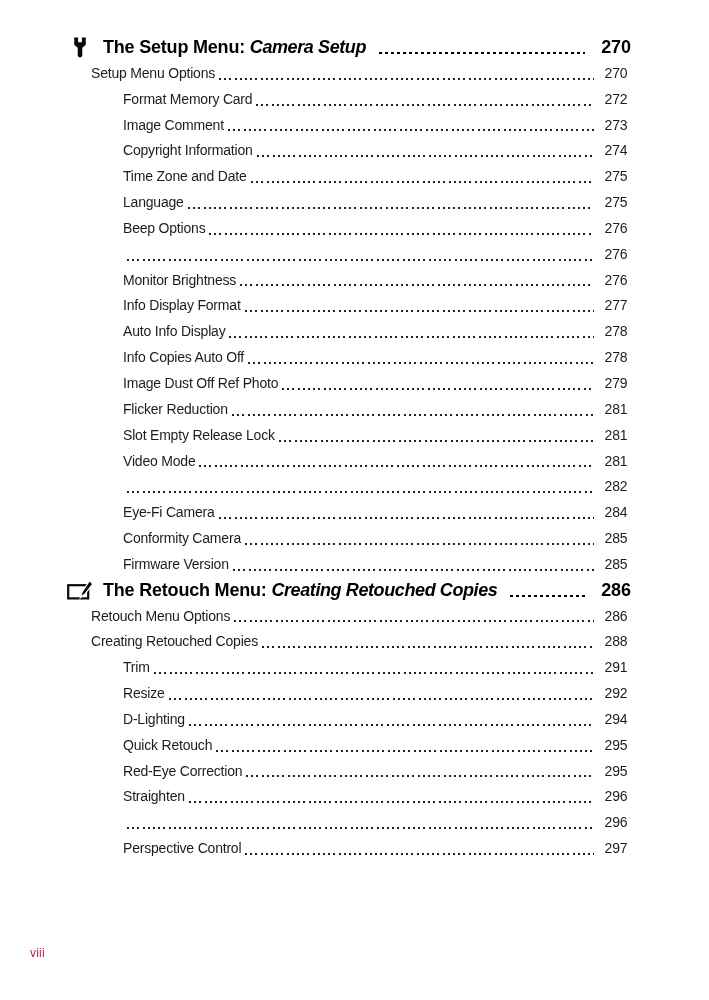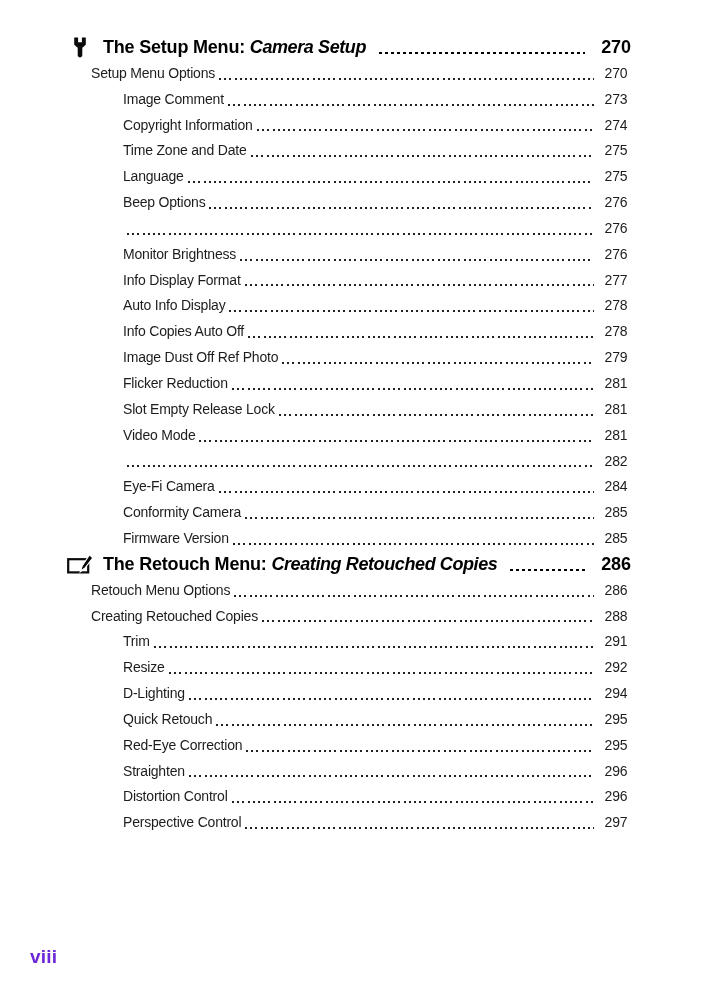--- a/index.html
+++ b/index.html
@@ -60,24 +60,23 @@
   }
   .num {
     flex: 0 0 auto;
     min-width: 34px;
     text-align: center;
   }
   .footer {
     position: absolute;
     left: 30px;
     top: 946px;
-    font-size: 19px;
-    color: #6d28d9;
+    font-size: 12px;
+    color: #be185d;
     letter-spacing: 0.2px;
-    font-weight: bold;
   }
 </style>
 </head>
 <body>
 
 <div class="page">
   <main class="toc">
   <div class="row heading">
     <span class="icon-slot">
           <svg width="14" height="21" viewBox="0 0 14 21" aria-hidden="true">
@@ -88,20 +87,25 @@
     <span class="leader"></span>
     <span class="num">270</span>
   </div>
 
   <div class="row lv1">
     <span class="label">Setup Menu Options</span>
     <span class="leader"></span>
     <span class="num">270</span>
   </div>
 
+  <div class="row lv2">
+    <span class="label">Format Memory Card</span>
+    <span class="leader"></span>
+    <span class="num">272</span>
+  </div>
 
   <div class="row lv2">
     <span class="label">Image Comment</span>
     <span class="leader"></span>
     <span class="num">273</span>
   </div>
 
   <div class="row lv2">
     <span class="label">Copyright Information</span>
     <span class="leader"></span>
@@ -258,21 +262,20 @@
     <span class="num">295</span>
   </div>
 
   <div class="row lv2">
     <span class="label">Straighten</span>
     <span class="leader"></span>
     <span class="num">296</span>
   </div>
 
   <div class="row lv2">
-    <span class="label">Distortion Control</span>
     <span class="leader"></span>
     <span class="num">296</span>
   </div>
 
   <div class="row lv2">
     <span class="label">Perspective Control</span>
     <span class="leader"></span>
     <span class="num">297</span>
   </div>
 </main>

